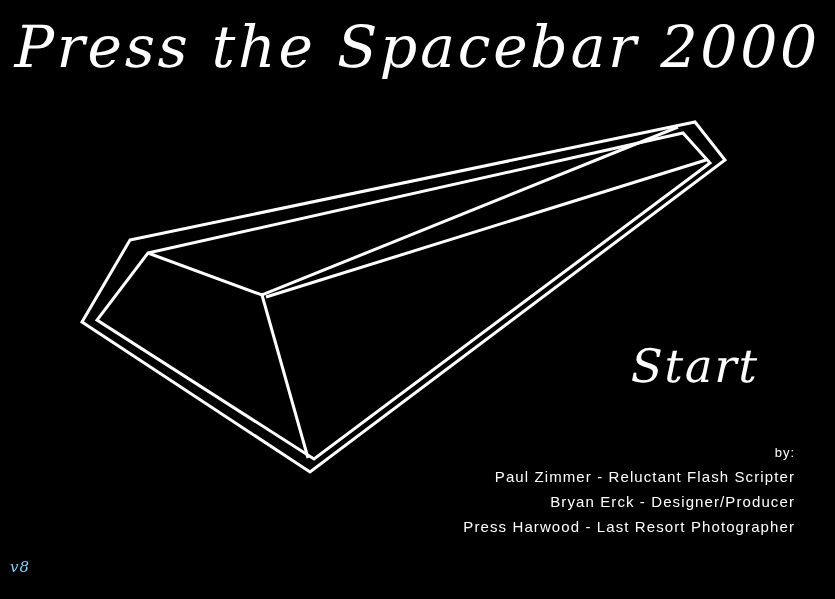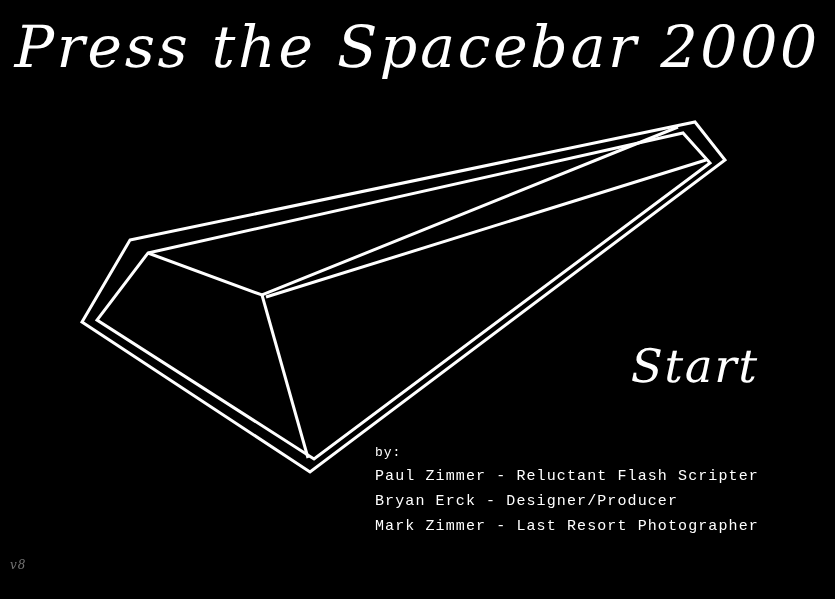--- a/index.html
+++ b/index.html
@@ -70,45 +70,46 @@
     transform: skewX(-1deg);
     white-space: nowrap;
   }
 
   
   #credits {
     position: absolute;
     right: 40px;
     top: 442px;
     width: 420px;
+    text-align: right;
     font-size: 15px;
     line-height: 25px;
     letter-spacing: 1.1px;
     color: #ffffff;
-    font-family: Liberation Mono, monospace;
+    font-family: Liberation Sans, sans-serif;
     white-space: nowrap;
   }
   #credits .by-label {
     display: block;
     font-size: 13px;
     line-height: 22px;
     letter-spacing: 1px;
   }
   #credits .credit-line {
     display: block;
   }
 
   
   #version-label {
     position: absolute;
     left: 10px;
     top: 558px;
-    font-size: 12px;
+    font-size: 15px;
     letter-spacing: 1px;
-    color: #737373;
+    color: #7dd3fc;
     font-style: italic;
   }
 </style>
 </head>
 <body>
 
 <div id="screen">
 
   <div id="title">Press the Spacebar 2000</div>
 
@@ -126,18 +127,18 @@
   </svg>
 
   <div id="spacebar-hit"></div>
 
   <div id="start-button">Start</div>
 
   <div id="credits">
     <span class="by-label">by:</span>
     <span class="credit-line">Paul Zimmer - Reluctant Flash Scripter</span>
     <span class="credit-line">Bryan Erck - Designer/Producer</span>
-    <span class="credit-line">Mark Zimmer - Last Resort Photographer</span>
+    <span class="credit-line">Press Harwood - Last Resort Photographer</span>
   </div>
 
   <div id="version-label">v8</div>
 
 </div>
 
 </body></html>

